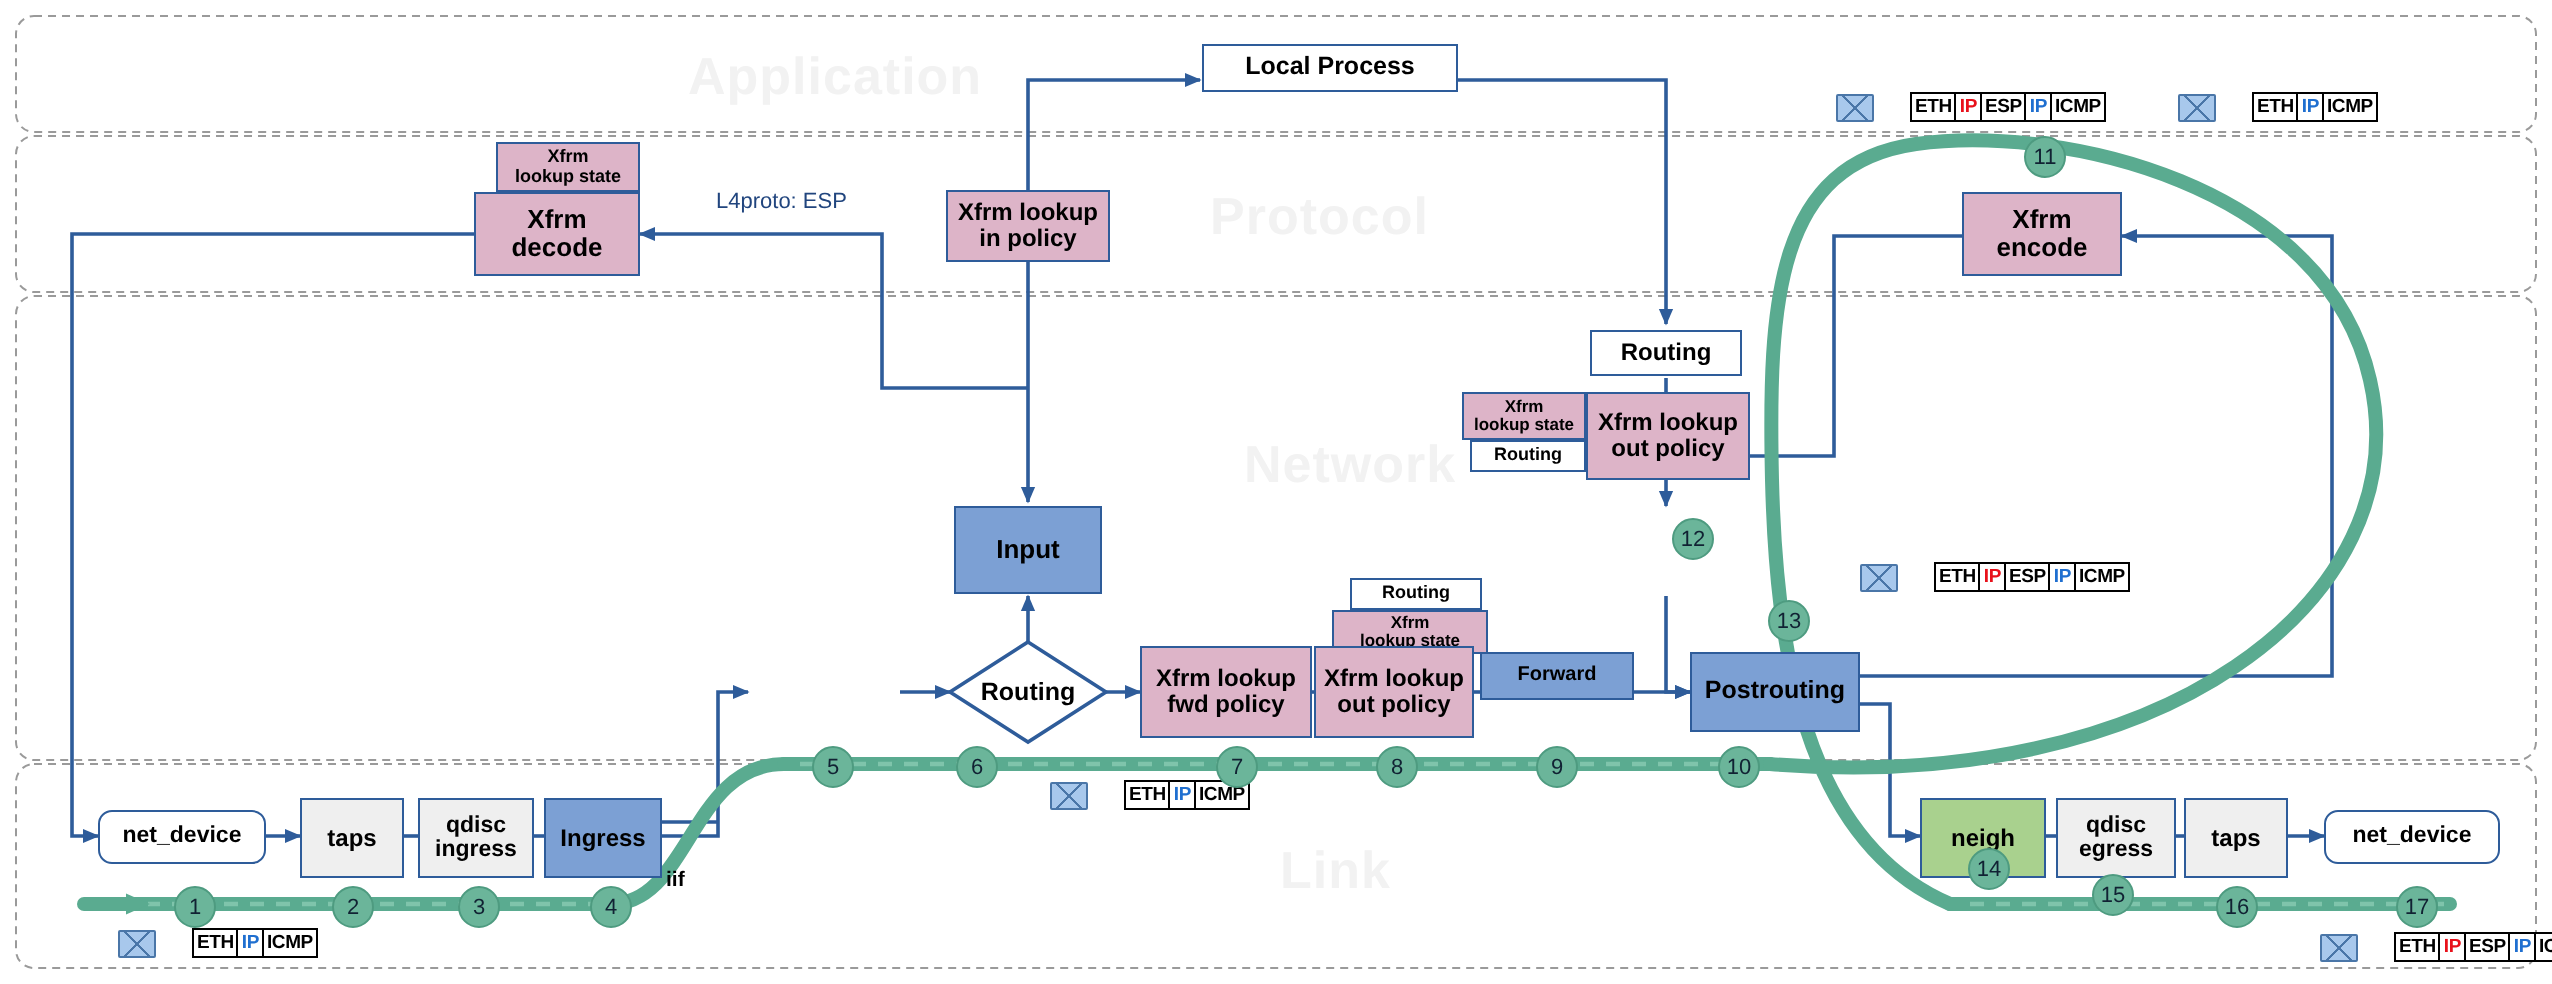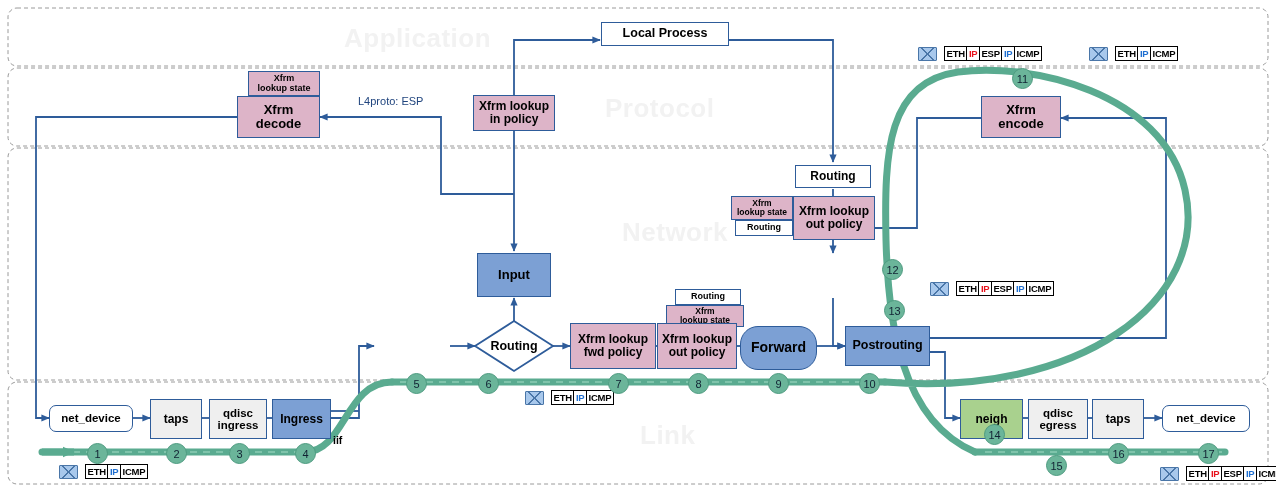--- a/index.html
+++ b/index.html
@@ -36,21 +36,21 @@
   .diamondtxt{
     position:absolute;left:0;top:0;width:100%;height:100%;
     display:flex;align-items:center;justify-content:center;
     font-weight:bold;font-size:12.5px;color:#000;
   }
 
   .edgelabel{position:absolute;color:#21457e;font-size:11px;font-weight:normal;white-space:nowrap;}
   .iiflabel{position:absolute;color:#000;font-size:10.5px;font-weight:bold;}
 
   
-  .pkt{position:absolute;display:flex;align-items:center;gap:7px;padding-left:21px;}
+  .pkt{position:absolute;display:flex;align-items:center;gap:18px;padding-left:21px;}
   .pkt .env{
     width:17px;height:12px;position:relative;flex:0 0 auto;
     background:#a8c8ec;border:1px solid #4a76a8;border-radius:1px;
   }
   .pkt .env:before{
     content:"";position:absolute;left:0;top:0;width:100%;height:100%;
     background:linear-gradient(135deg,transparent 47%,#4a76a8 47%,#4a76a8 53%,transparent 53%),
                linear-gradient(45deg,transparent 47%,#4a76a8 47%,#4a76a8 53%,transparent 53%);
   }
   .pkt .hdrs{display:flex;border:1.4px solid #000;background:#fff;height:13px;align-items:stretch;}
@@ -204,21 +204,21 @@
 
   <div class="node n-pink" style="left:570px;top:323px;width:86px;height:46px;font-size:12px;white-space:pre-line;">Xfrm lookup
 fwd policy</div>
 
   <div class="smallnote s-white" style="left:675px;top:289px;width:66px;height:16px;font-size:9px;">Routing</div>
   <div class="smallnote s-pink" style="left:666px;top:305px;width:78px;height:22px;font-size:8.5px;white-space:pre-line;">Xfrm
 lookup state</div>
   <div class="node n-pink" style="left:657px;top:323px;width:80px;height:46px;font-size:12px;white-space:pre-line;">Xfrm lookup
 out policy</div>
 
-  <div class="node n-blue" style="left:740px;top:326px;width:77px;height:44px;font-size:14px;border-radius:18px;">Forward</div>
+  <div class="node n-blue" style="left:740px;top:326px;width:77px;height:24px;font-size:10px;">Forward</div>
 
   <div class="node n-blue" style="left:845px;top:326px;width:85px;height:40px;font-size:12.5px;">Postrouting</div>
 
   <div class="node n-round" style="left:49px;top:405px;width:84px;height:27px;font-size:11.5px;">net_device</div>
   <div class="node n-grey" style="left:150px;top:399px;width:52px;height:40px;font-size:12px;">taps</div>
   <div class="node n-grey" style="left:209px;top:399px;width:58px;height:40px;font-size:11.5px;white-space:pre-line;">qdisc
 ingress</div>
   <div class="node n-blue" style="left:272px;top:399px;width:59px;height:40px;font-size:12px;">Ingress</div>
   <div class="iiflabel" style="left:333px;top:434px;">iif</div>
 
@@ -289,20 +289,20 @@
   <div class="hop" style="left:166px;top:443px;">2</div>
   <div class="hop" style="left:229px;top:443px;">3</div>
   <div class="hop" style="left:295px;top:443px;">4</div>
   <div class="hop" style="left:406px;top:373px;">5</div>
   <div class="hop" style="left:478px;top:373px;">6</div>
   <div class="hop" style="left:608px;top:373px;">7</div>
   <div class="hop" style="left:688px;top:373px;">8</div>
   <div class="hop" style="left:768px;top:373px;">9</div>
   <div class="hop" style="left:859px;top:373px;">10</div>
   <div class="hop" style="left:1012px;top:68px;">11</div>
-  <div class="hop" style="left:882px;top:259px;">12</div>
+  <div class="hop" style="left:836px;top:259px;">12</div>
   <div class="hop" style="left:884px;top:300px;">13</div>
   <div class="hop" style="left:984px;top:424px;">14</div>
-  <div class="hop" style="left:1046px;top:455px;">15</div>
+  <div class="hop" style="left:1046px;top:437px;">15</div>
   <div class="hop" style="left:1108px;top:443px;">16</div>
   <div class="hop" style="left:1198px;top:443px;">17</div>
 
 </div>
 
 </body></html>

